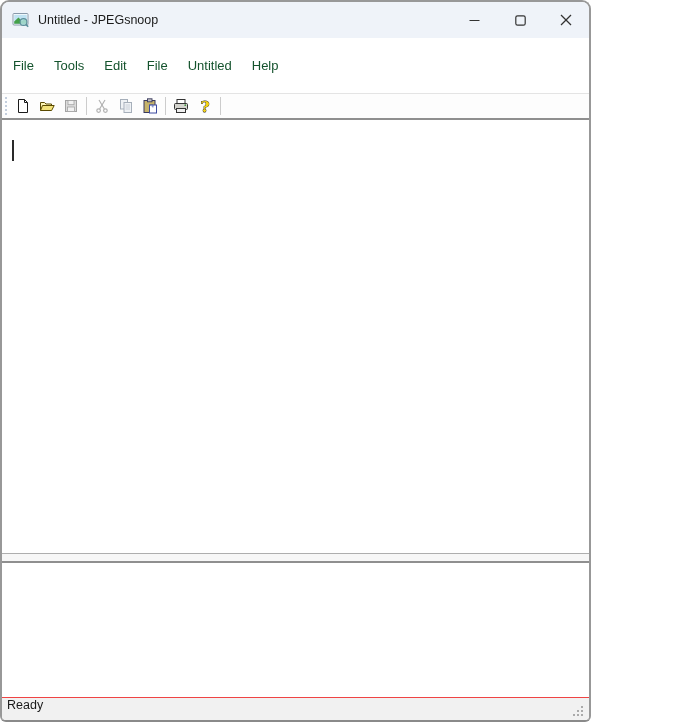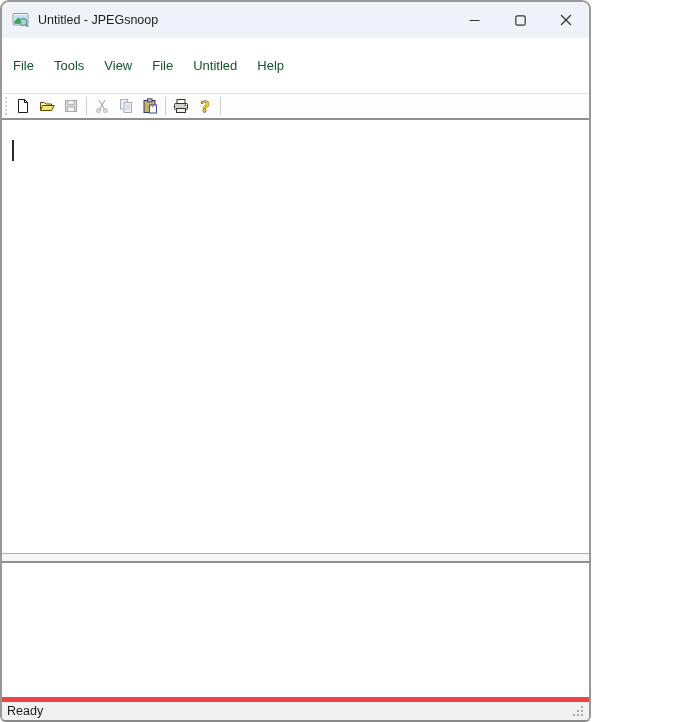--- a/index.html
+++ b/index.html
@@ -95,23 +95,22 @@
   }
   .pane-lower {
     flex: 1 1 auto;
     background: #ffffff;
   }
 
   
   .statusbar {
     flex: 0 0 23px;
     background: #f1f1f1;
-    border-top: 5px solid #ef4444;
-    display: flex;
-    align-items: center;
+    border-top: 1px solid #ef4444;
+    display: flex;
     padding-left: 5px;
     font-size: 12.5px;
     position: relative;
   }
   .resize-grip {
     position: absolute;
     right: 6px; bottom: 4px;
     width: 2px; height: 2px;
     background: #aaaaaa;
     box-shadow:
@@ -150,21 +149,21 @@
           <line x1="1" y1="1" x2="11" y2="11" stroke="#333" stroke-width="1.2"></line>
           <line x1="11" y1="1" x2="1" y2="11" stroke="#333" stroke-width="1.2"></line>
         </svg>
       </div>
     </div>
   </div>
 
   <div class="menubar">
     <span class="menu-item">File</span>
     <span class="menu-item">Tools</span>
-    <span class="menu-item">View</span>
+    <span class="menu-item">Edit</span>
     <span class="menu-item">File</span>
     <span class="menu-item">Untitled</span>
     <span class="menu-item">Help</span>
   </div>
 
   <div class="toolbar">
     <div class="gripper"></div>
 
     <div class="tb-btn">
       <svg viewBox="0 0 16 16">

